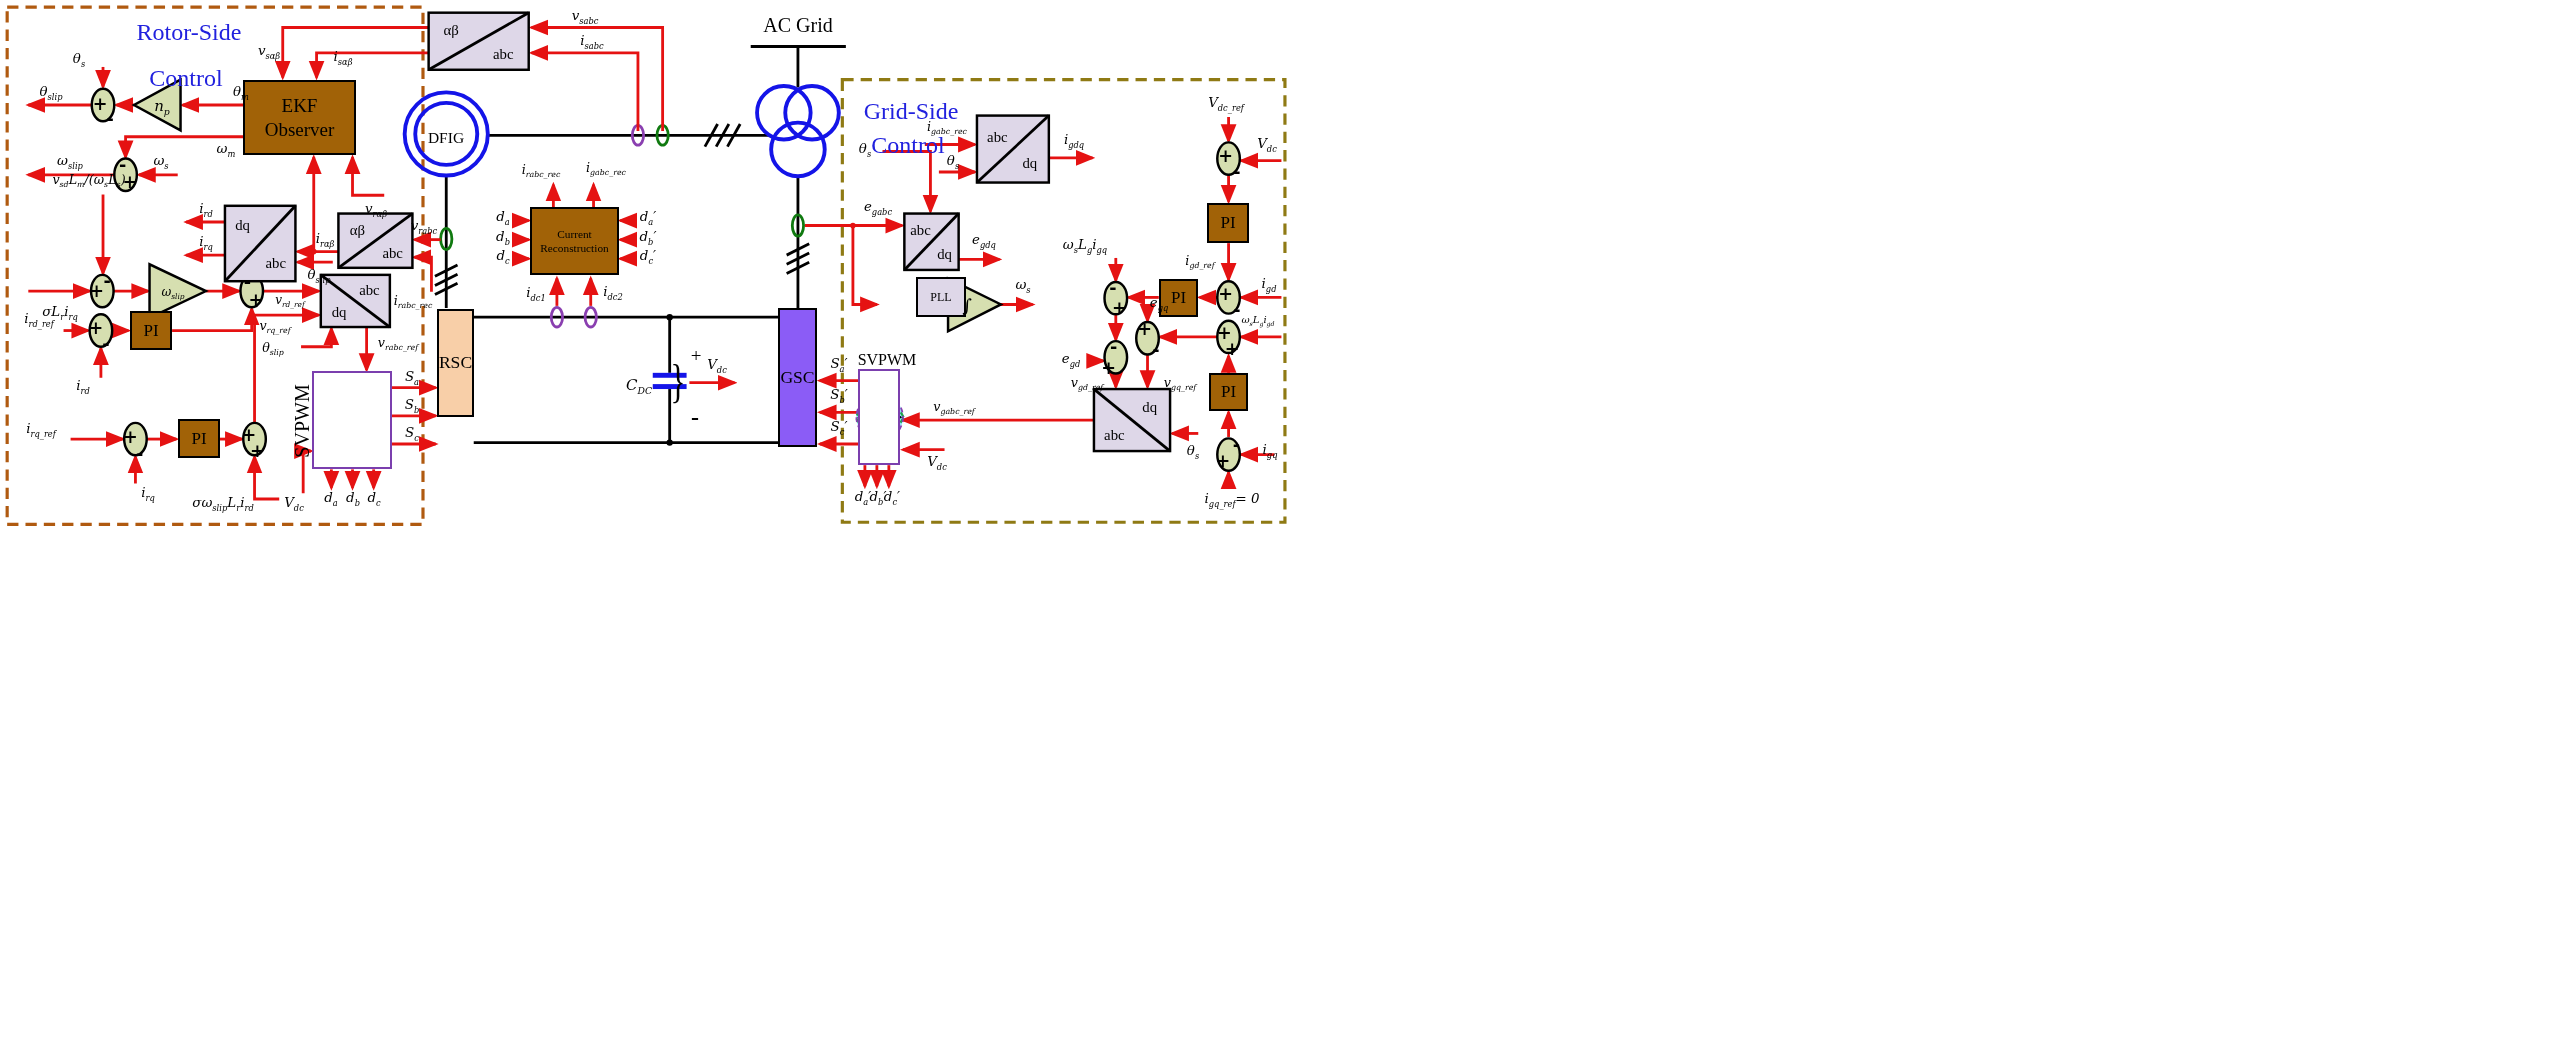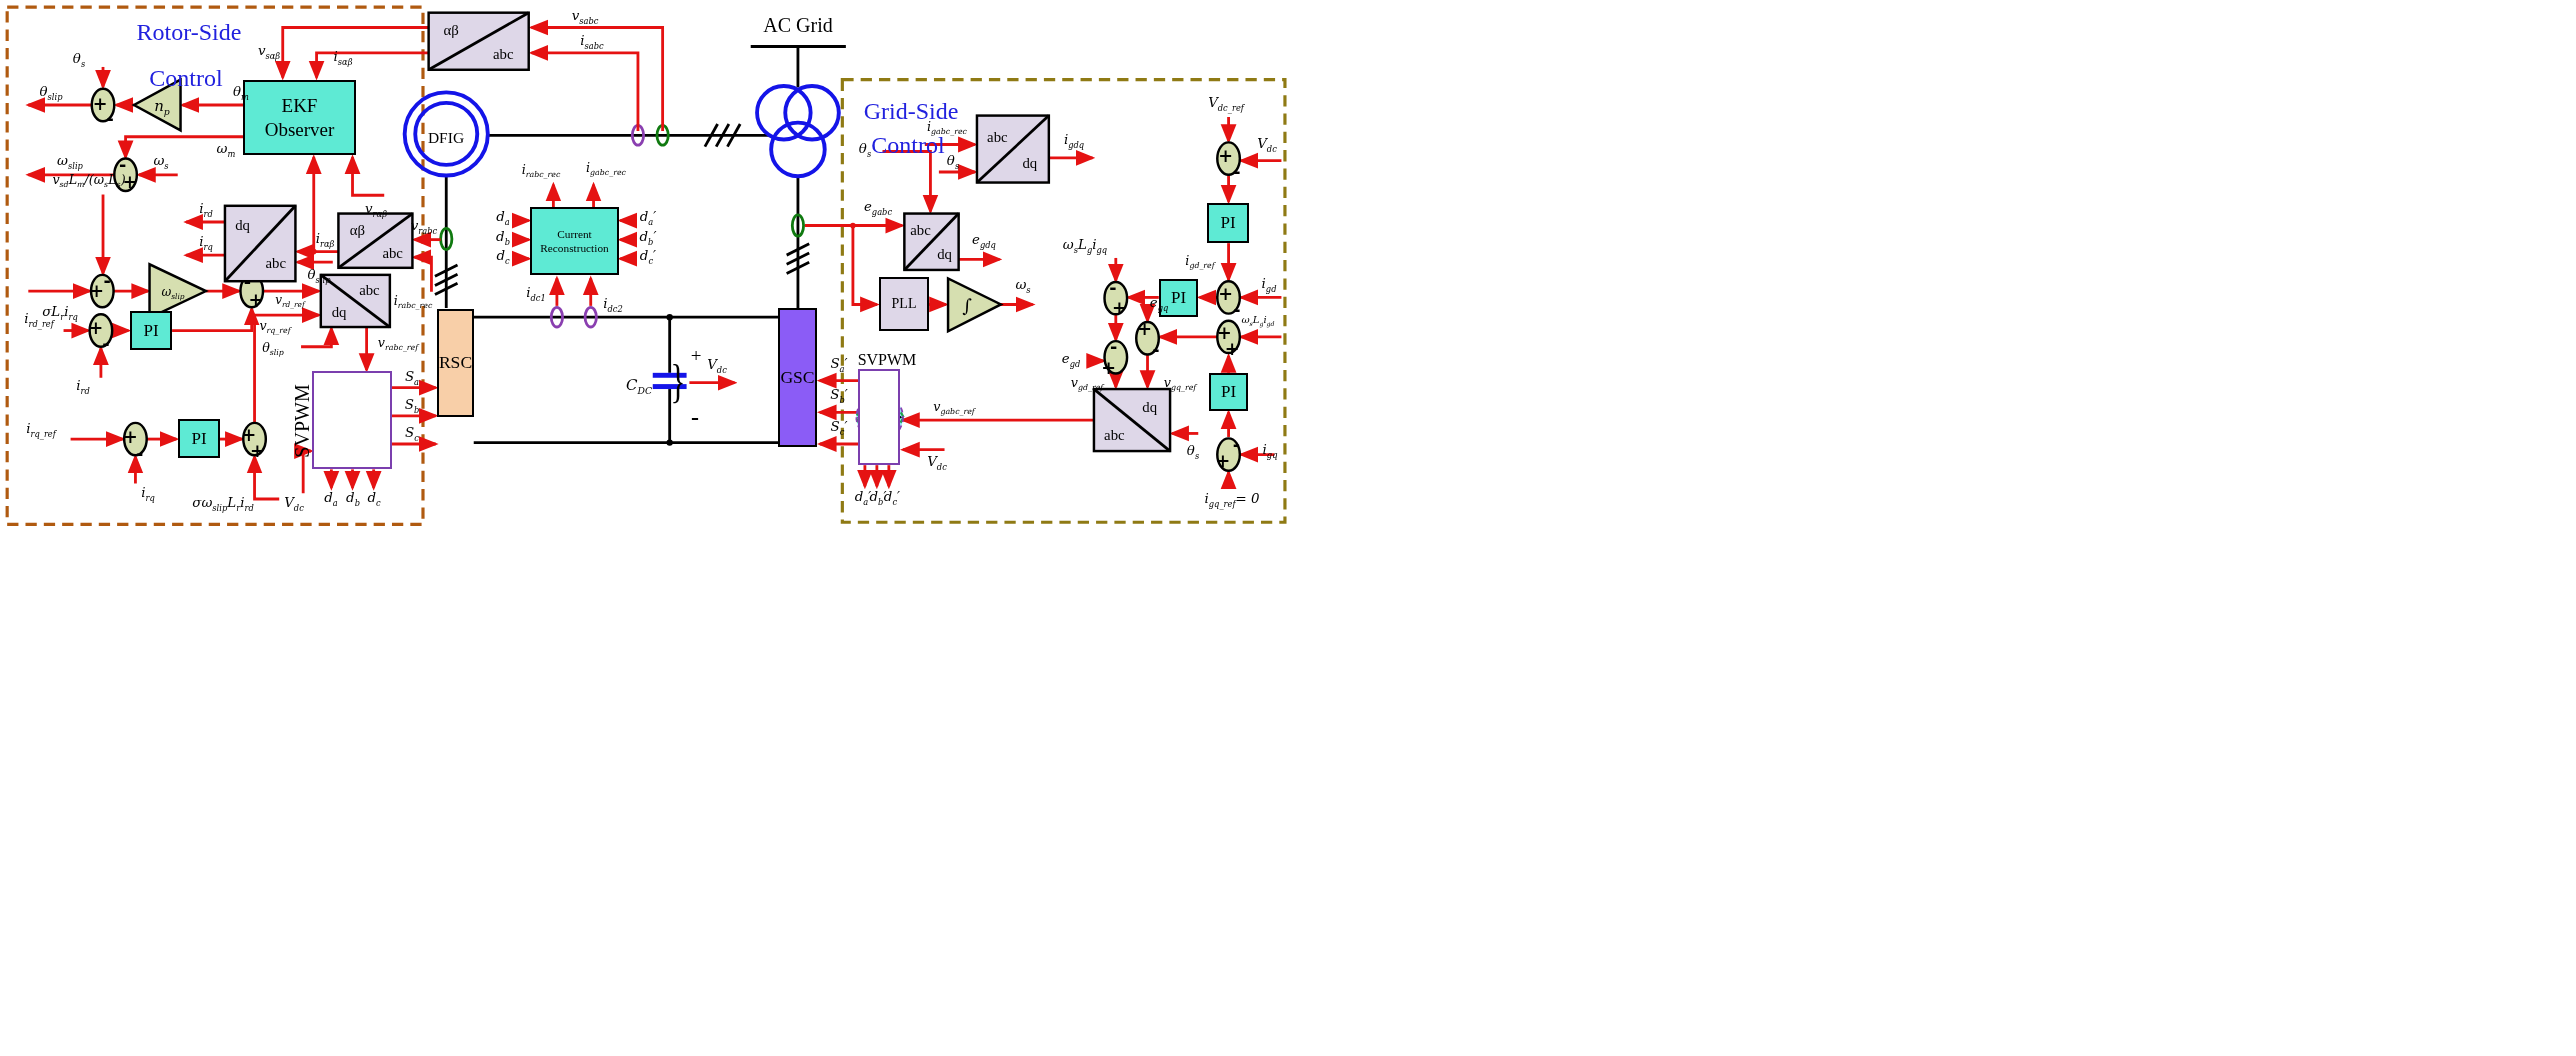--- a/index.html
+++ b/index.html
@@ -6,21 +6,21 @@
   #stage{position:relative;width:1290px;height:530px;background:#fff;overflow:hidden;
          font-family:"Liberation Serif",serif;}
   #wiring{position:absolute;left:0;top:0;}
   .lbl{position:absolute;transform:translate(-50%,-50%);font-family:"DejaVu Serif",serif;
        font-style:italic;font-size:13.4px;color:#000;white-space:nowrap;line-height:1;}
   .lbl sub{font-size:0.62em;line-height:0;}
   .up{font-style:normal;font-family:"Liberation Serif",serif;}
   .blk{position:absolute;display:flex;align-items:center;justify-content:center;text-align:center;
        border:2.1px solid #000;box-sizing:border-box;white-space:pre-line;
        font-family:"Liberation Serif",serif;color:#000;line-height:1.25;}
-  .cyan{background:#5eead4;}
+  .cyan{background:#a16207;}
   .lav{background:#ded7e8;}
   .title{position:absolute;transform:translate(-50%,-50%);color:#2121de;font-size:24px;
          font-family:"Liberation Serif",serif;white-space:nowrap;}
   .svbox{position:absolute;border:2.8px solid #7b3fae;background:#fff;box-sizing:border-box;}
   .vert{transform:translate(-50%,-50%) rotate(-90deg);}
   .big{font-size:18.3px;}
 </style>
 </head>
 <body>
 
@@ -327,21 +327,21 @@
 
 <div class="blk cyan" style="left:243px;top:80px;width:113px;height:75px;font-size:19px;">EKF
 Observer</div>
 <div class="blk cyan" style="left:530px;top:207px;width:89px;height:68px;font-size:11.3px;">Current
 Reconstruction</div>
 <div class="blk cyan" style="left:130px;top:311px;width:42px;height:39px;font-size:17px;">PI</div>
 <div class="blk cyan" style="left:178px;top:419px;width:42px;height:39px;font-size:17px;">PI</div>
 <div class="blk cyan" style="left:1207px;top:203px;width:42px;height:40px;font-size:17px;">PI</div>
 <div class="blk cyan" style="left:1159px;top:279px;width:39px;height:38px;font-size:17px;">PI</div>
 <div class="blk cyan" style="left:1209px;top:373px;width:39px;height:38px;font-size:17px;">PI</div>
-<div class="blk lav" style="left:879px;top:277px;width:50px;height:54px;font-size:14px;">PLL</div>
+<div class="blk lav" style="left:916px;top:277px;width:50px;height:40px;font-size:12px;">PLL</div>
 <div class="blk" style="left:437px;top:309px;width:37px;height:108px;font-size:17.6px;background:#f8cfa8;">RSC</div>
 <div class="blk" style="left:778px;top:308px;width:39px;height:139px;font-size:17.6px;background:#8b5cf6;">GSC</div>
 
 <div class="svbox" style="left:312px;top:371px;width:80px;height:98px;"></div>
 <div class="svbox" style="left:858px;top:369px;width:42px;height:96px;"></div>
 <div class="lbl up vert" style="left:302px;top:421px;font-size:20px;">SVPWM</div>
 <div class="lbl up" style="left:887px;top:360px;font-size:16px;">SVPWM</div>
 
 <div class="title" style="left:189px;top:32px;">Rotor-Side</div>
 <div class="title" style="left:186px;top:78px;">Control</div>
@@ -391,21 +391,21 @@
 <div class="lbl math" style="left:413px;top:301px;font-size:12.7px;">i<sub>rabc_rec</sub></div>
 <div class="lbl math" style="left:541px;top:170px;font-size:12.7px;">i<sub>rabc_rec</sub></div>
 <div class="lbl math" style="left:606px;top:168px;font-size:12.7px;">i<sub>gabc_rec</sub></div>
 <div class="lbl math" style="left:503px;top:217px;">d<sub>a</sub></div>
 <div class="lbl math" style="left:503px;top:237px;">d<sub>b</sub></div>
 <div class="lbl math" style="left:503px;top:256px;">d<sub>c</sub></div>
 <div class="lbl math" style="left:648px;top:217px;">d<sub>a</sub>′</div>
 <div class="lbl math" style="left:648px;top:237px;">d<sub>b</sub>′</div>
 <div class="lbl math" style="left:648px;top:256px;">d<sub>c</sub>′</div>
 <div class="lbl math" style="left:536px;top:293px;">i<sub>dc1</sub></div>
-<div class="lbl math" style="left:613px;top:292px;margin-top:12px;">i<sub>dc2</sub></div>
+<div class="lbl math" style="left:613px;top:292px;">i<sub>dc2</sub></div>
 <div class="lbl math" style="left:639px;top:385px;font-size:15px;">C<sub>DC</sub></div>
 <div class="lbl up" style="left:696px;top:355px;font-size:19px;">+</div>
 <div class="lbl up" style="left:695px;top:417px;font-size:24px;font-weight:bold;">-</div>
 <div class="lbl up" style="left:678px;top:381px;font-size:31px;transform:translate(-50%,-50%) scaleY(1.5);">}</div>
 <div class="lbl math" style="left:717px;top:365px;">V<sub>dc</sub></div>
 <div class="lbl math" style="left:839px;top:364px;">S<sub>a</sub>′</div>
 <div class="lbl math" style="left:839px;top:395px;">S<sub>b</sub>′</div>
 <div class="lbl math" style="left:839px;top:427px;">S<sub>c</sub>′</div>
 <div class="lbl math" style="left:878px;top:207px;">e<sub>gabc</sub></div>
 

